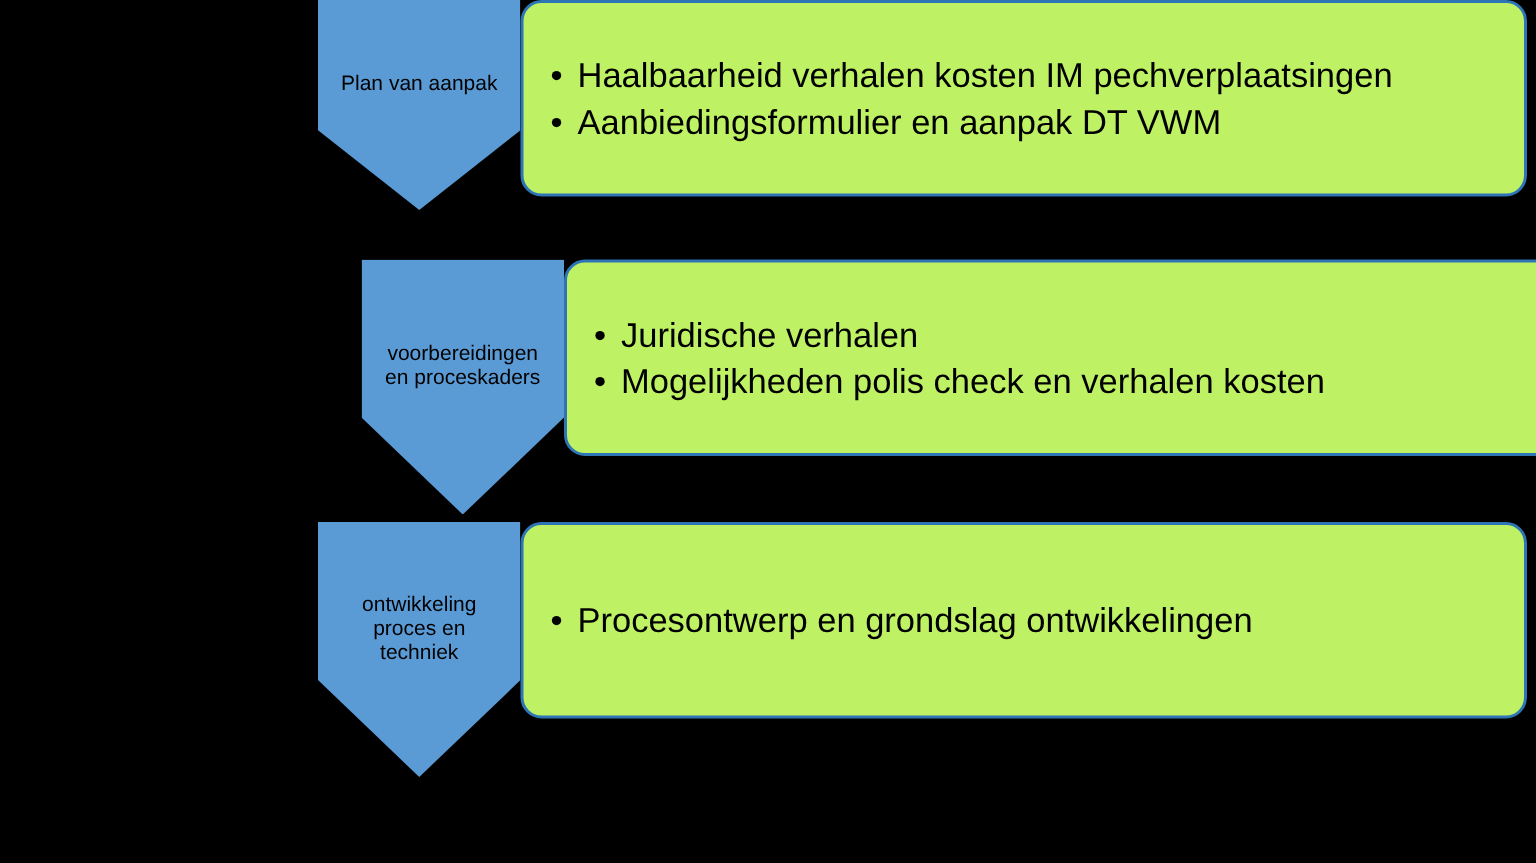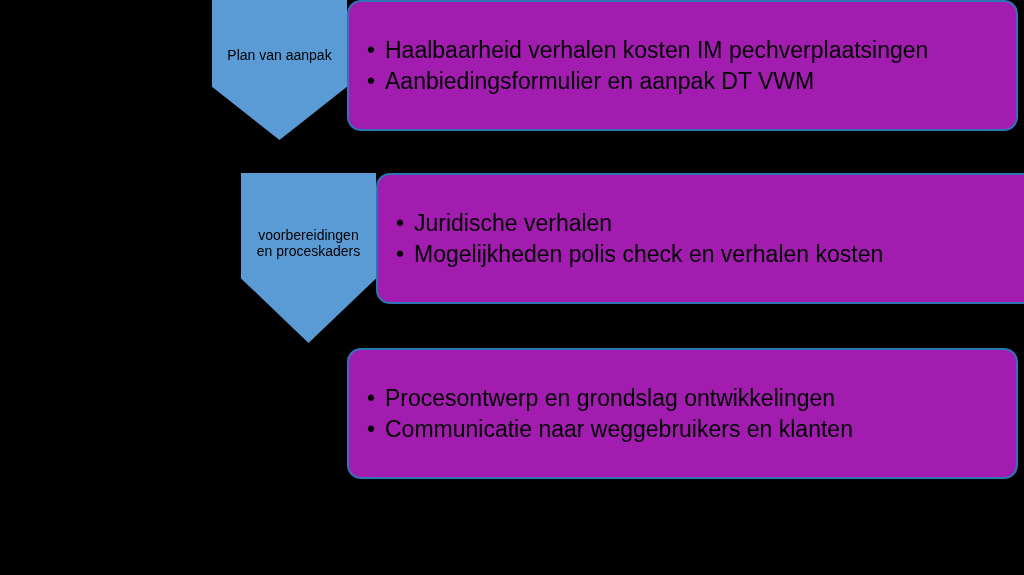--- a/index.html
+++ b/index.html
@@ -57,21 +57,21 @@
     height: 170px;
   }
 
   
   .panel {
     position: absolute;
     left: 347px;
     top: 0px;
     width: 671px;
     height: 131px;
-    background: #a21caf;
+    background: #bef264;
     border: 2px solid #2E75B6;
     border-radius: 14px;
     box-sizing: border-box;
     display: flex;
     flex-direction: column;
     justify-content: center;
     padding: 4px 16px 4px 18px;
   }
   .panel ul {
     list-style: none;
@@ -119,21 +119,25 @@
     </div>
     <div class="panel">
       <ul>
         <li>Juridische verhalen</li>
         <li>Mogelijkheden polis check en verhalen kosten</li>
       </ul>
     </div>
   </div>
 
   <div class="row row-2">
+    <div class="chevron chevron-tall">
+      <span class="chevron-label">ontwikkeling
+proces  en
+techniek</span>
+    </div>
     <div class="panel">
       <ul>
         <li>Procesontwerp en grondslag ontwikkelingen</li>
-        <li>Communicatie naar weggebruikers en klanten</li>
       </ul>
     </div>
   </div>
 
 </div>
 
 </body></html>

